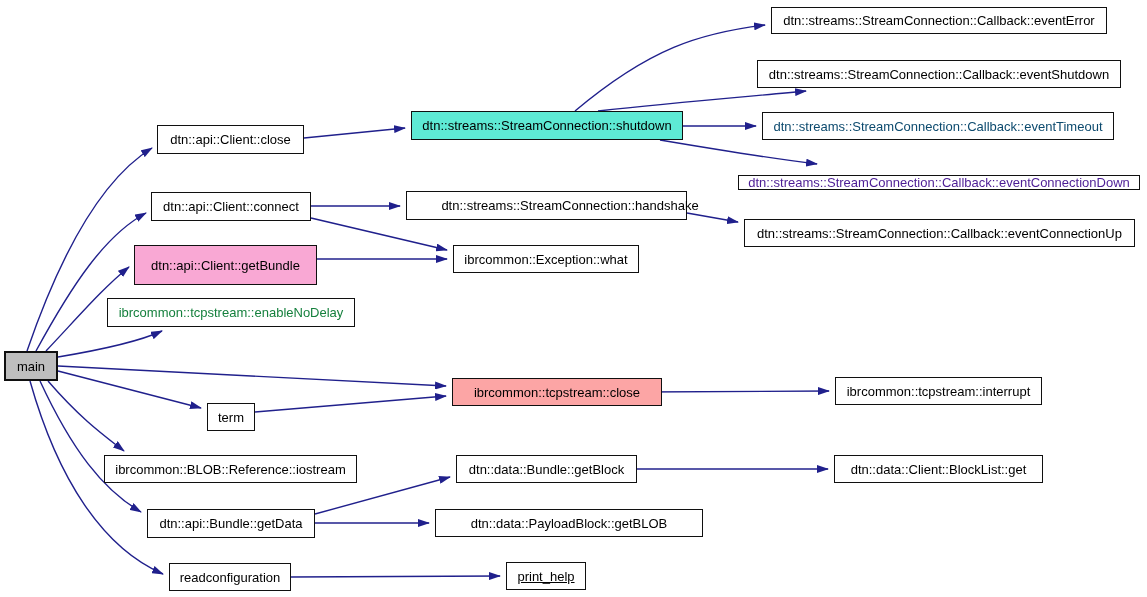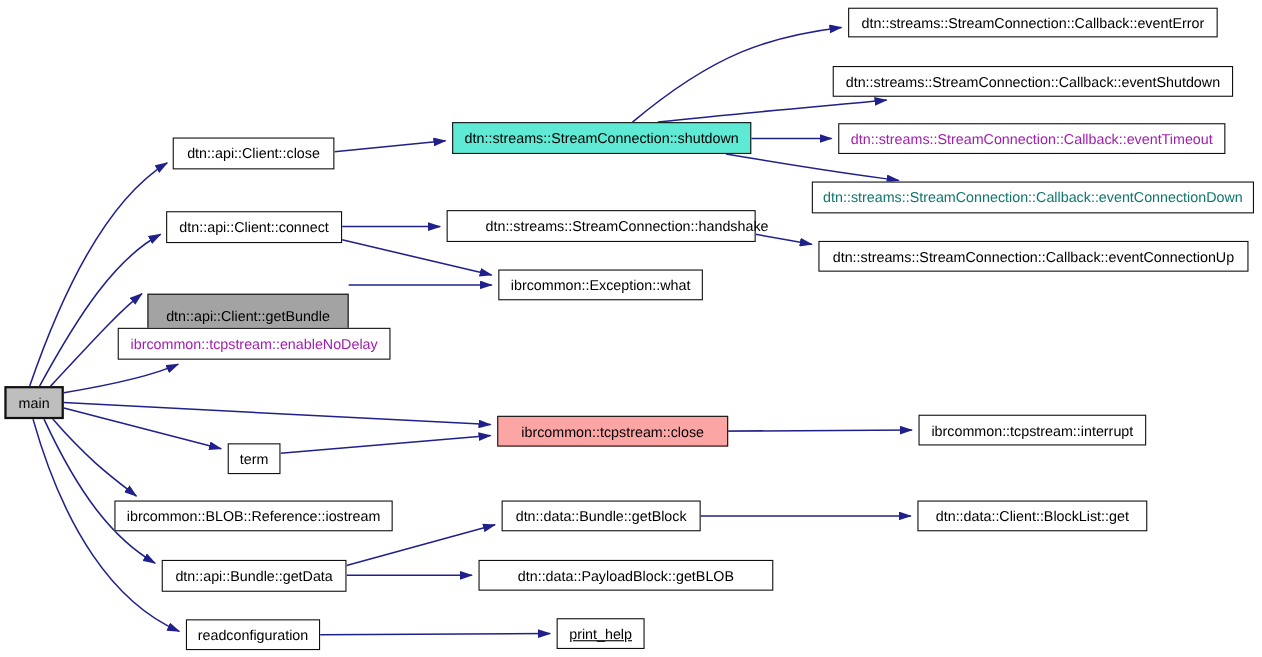--- a/index.html
+++ b/index.html
@@ -81,34 +81,34 @@
         <path d="M315,514 L450,477" fill="none" stroke="#20208c" stroke-width="1.4" marker-end="url(#arrowhead)"></path>
         <path d="M315,523 L429,523" fill="none" stroke="#20208c" stroke-width="1.4" marker-end="url(#arrowhead)"></path>
         <path d="M637,469 L828,469" fill="none" stroke="#20208c" stroke-width="1.4" marker-end="url(#arrowhead)"></path>
         <path d="M291,577 L500,576" fill="none" stroke="#20208c" stroke-width="1.4" marker-end="url(#arrowhead)"></path>
       </g>
   </svg>
   <div id="nodes">
       <div class="node root" style="left: 4px; top: 351px; width: 54px; height: 30px; background: rgb(190, 190, 190); border-color: rgb(16, 16, 16); color: rgb(0, 0, 0);">main</div>
       <div class="node" style="left: 157px; top: 125px; width: 147px; height: 29px; background: rgb(255, 255, 255); border-color: rgb(16, 16, 16); color: rgb(0, 0, 0);">dtn::api::Client::close</div>
       <div class="node" style="left: 151px; top: 192px; width: 160px; height: 29px; background: rgb(255, 255, 255); border-color: rgb(16, 16, 16); color: rgb(0, 0, 0);">dtn::api::Client::connect</div>
-      <div class="node" style="left: 134px; top: 245px; width: 183px; height: 40px; background: #a3a3a3; border-color: rgb(16, 16, 16); color: rgb(0, 0, 0); margin-top: 22px;">dtn::api::Client::getBundle</div>
-      <div class="node" style="left: 107px; top: 298px; width: 248px; height: 29px; background: rgb(255, 255, 255); border-color: rgb(16, 16, 16); color: #a21caf;">ibrcommon::tcpstream::enableNoDelay</div>
+      <div class="node" style="left: 134px; top: 245px; width: 183px; height: 40px; background: #f9a8d4; border-color: rgb(16, 16, 16); color: rgb(0, 0, 0);">dtn::api::Client::getBundle</div>
+      <div class="node" style="left: 107px; top: 298px; width: 248px; height: 29px; background: rgb(255, 255, 255); border-color: rgb(16, 16, 16); color: #15803d;">ibrcommon::tcpstream::enableNoDelay</div>
       <div class="node" style="left: 207px; top: 403px; width: 48px; height: 28px; background: rgb(255, 255, 255); border-color: rgb(16, 16, 16); color: rgb(0, 0, 0);">term</div>
       <div class="node" style="left: 452px; top: 378px; width: 210px; height: 28px; background: #fca5a5; border-color: rgb(16, 16, 16); color: rgb(0, 0, 0);">ibrcommon::tcpstream::close</div>
       <div class="node" style="left: 104px; top: 455px; width: 253px; height: 28px; background: rgb(255, 255, 255); border-color: rgb(16, 16, 16); color: rgb(0, 0, 0);">ibrcommon::BLOB::Reference::iostream</div>
       <div class="node" style="left: 147px; top: 509px; width: 168px; height: 29px; background: rgb(255, 255, 255); border-color: rgb(16, 16, 16); color: rgb(0, 0, 0);">dtn::api::Bundle::getData</div>
       <div class="node" style="left: 169px; top: 563px; width: 122px; height: 28px; background: rgb(255, 255, 255); border-color: rgb(16, 16, 16); color: rgb(0, 0, 0);">readconfiguration</div>
       <div class="node" style="left: 411px; top: 111px; width: 272px; height: 29px; background: #5eead4; border-color: rgb(16, 16, 16); color: rgb(0, 0, 0);">dtn::streams::StreamConnection::shutdown</div>
       <div class="node" style="left: 406px; top: 191px; width: 281px; height: 29px; background: rgb(255, 255, 255); border-color: rgb(16, 16, 16); color: rgb(0, 0, 0); padding-left: 47px;">dtn::streams::StreamConnection::handshake</div>
       <div class="node" style="left: 453px; top: 245px; width: 186px; height: 28px; background: rgb(255, 255, 255); border-color: rgb(16, 16, 16); color: rgb(0, 0, 0);">ibrcommon::Exception::what</div>
       <div class="node" style="left: 456px; top: 455px; width: 181px; height: 28px; background: rgb(255, 255, 255); border-color: rgb(16, 16, 16); color: rgb(0, 0, 0);">dtn::data::Bundle::getBlock</div>
       <div class="node" style="left: 435px; top: 509px; width: 268px; height: 28px; background: rgb(255, 255, 255); border-color: rgb(16, 16, 16); color: rgb(0, 0, 0);">dtn::data::PayloadBlock::getBLOB</div>
       <div class="node" style="left: 506px; top: 562px; width: 80px; height: 28px; background: rgb(255, 255, 255); border-color: rgb(16, 16, 16); color: rgb(0, 0, 0); text-decoration: underline;">print_help</div>
       <div class="node" style="left: 835px; top: 377px; width: 207px; height: 28px; background: rgb(255, 255, 255); border-color: rgb(16, 16, 16); color: rgb(0, 0, 0);">ibrcommon::tcpstream::interrupt</div>
       <div class="node" style="left: 834px; top: 455px; width: 209px; height: 28px; background: rgb(255, 255, 255); border-color: rgb(16, 16, 16); color: rgb(0, 0, 0);">dtn::data::Client::BlockList::get</div>
       <div class="node" style="left: 771px; top: 7px; width: 336px; height: 27px; background: rgb(255, 255, 255); border-color: rgb(16, 16, 16); color: rgb(0, 0, 0);">dtn::streams::StreamConnection::Callback::eventError</div>
       <div class="node" style="left: 757px; top: 60px; width: 364px; height: 28px; background: rgb(255, 255, 255); border-color: rgb(16, 16, 16); color: rgb(0, 0, 0);">dtn::streams::StreamConnection::Callback::eventShutdown</div>
-      <div class="node" style="left: 762px; top: 112px; width: 352px; height: 28px; background: rgb(255, 255, 255); border-color: rgb(16, 16, 16); color: #a21caf;">dtn::streams::StreamConnection::Callback::eventTimeout</div>
-      <div class="node" style="left: 738px; top: 165px; width: 402px; height: 29px; background: rgb(255, 255, 255); border-color: rgb(16, 16, 16); color: #0f766e;">dtn::streams::StreamConnection::Callback::eventConnectionDown</div>
+      <div class="node" style="left: 762px; top: 112px; width: 352px; height: 28px; background: rgb(255, 255, 255); border-color: rgb(16, 16, 16); color: #0c4a6e;">dtn::streams::StreamConnection::Callback::eventTimeout</div>
+      <div class="node" style="left: 738px; top: 175px; width: 402px; height: 15px; background: rgb(255, 255, 255); border-color: rgb(16, 16, 16); color: #4c1d95;">dtn::streams::StreamConnection::Callback::eventConnectionDown</div>
       <div class="node" style="left: 744px; top: 219px; width: 391px; height: 28px; background: rgb(255, 255, 255); border-color: rgb(16, 16, 16); color: rgb(0, 0, 0);">dtn::streams::StreamConnection::Callback::eventConnectionUp</div>
     </div>
 </div>
 
 </body></html>

